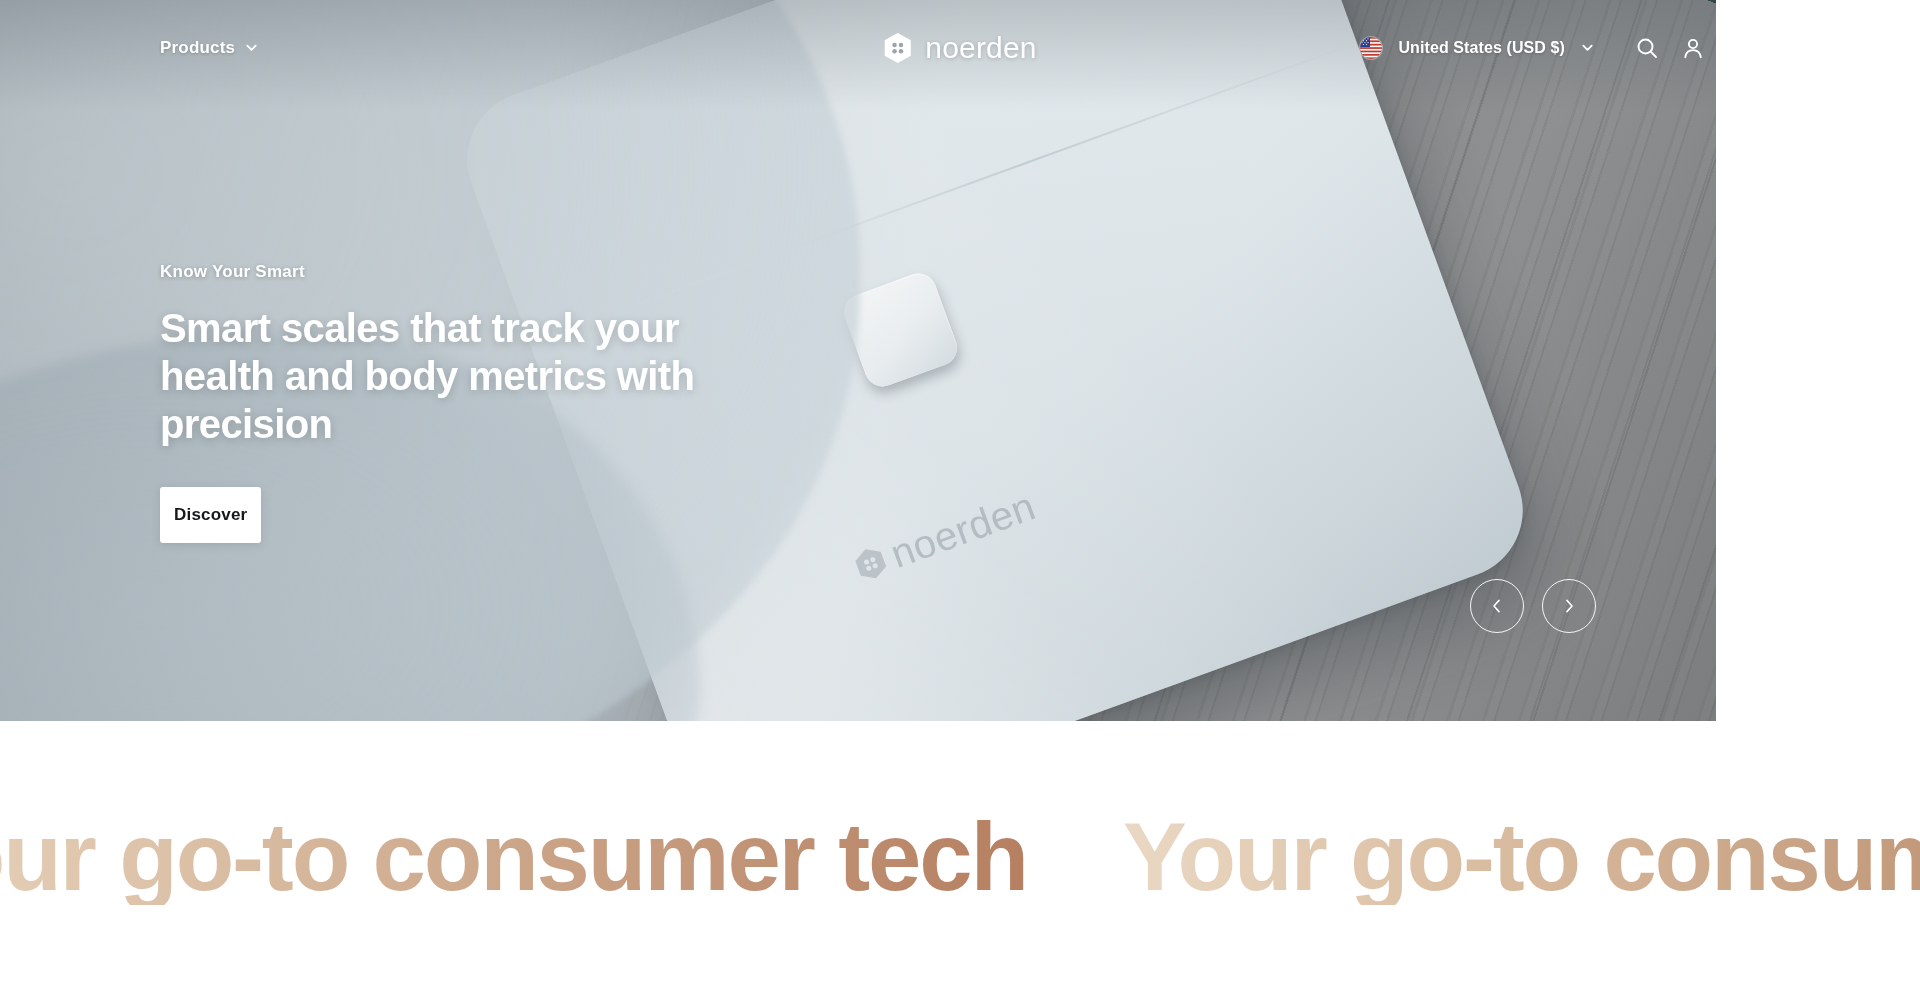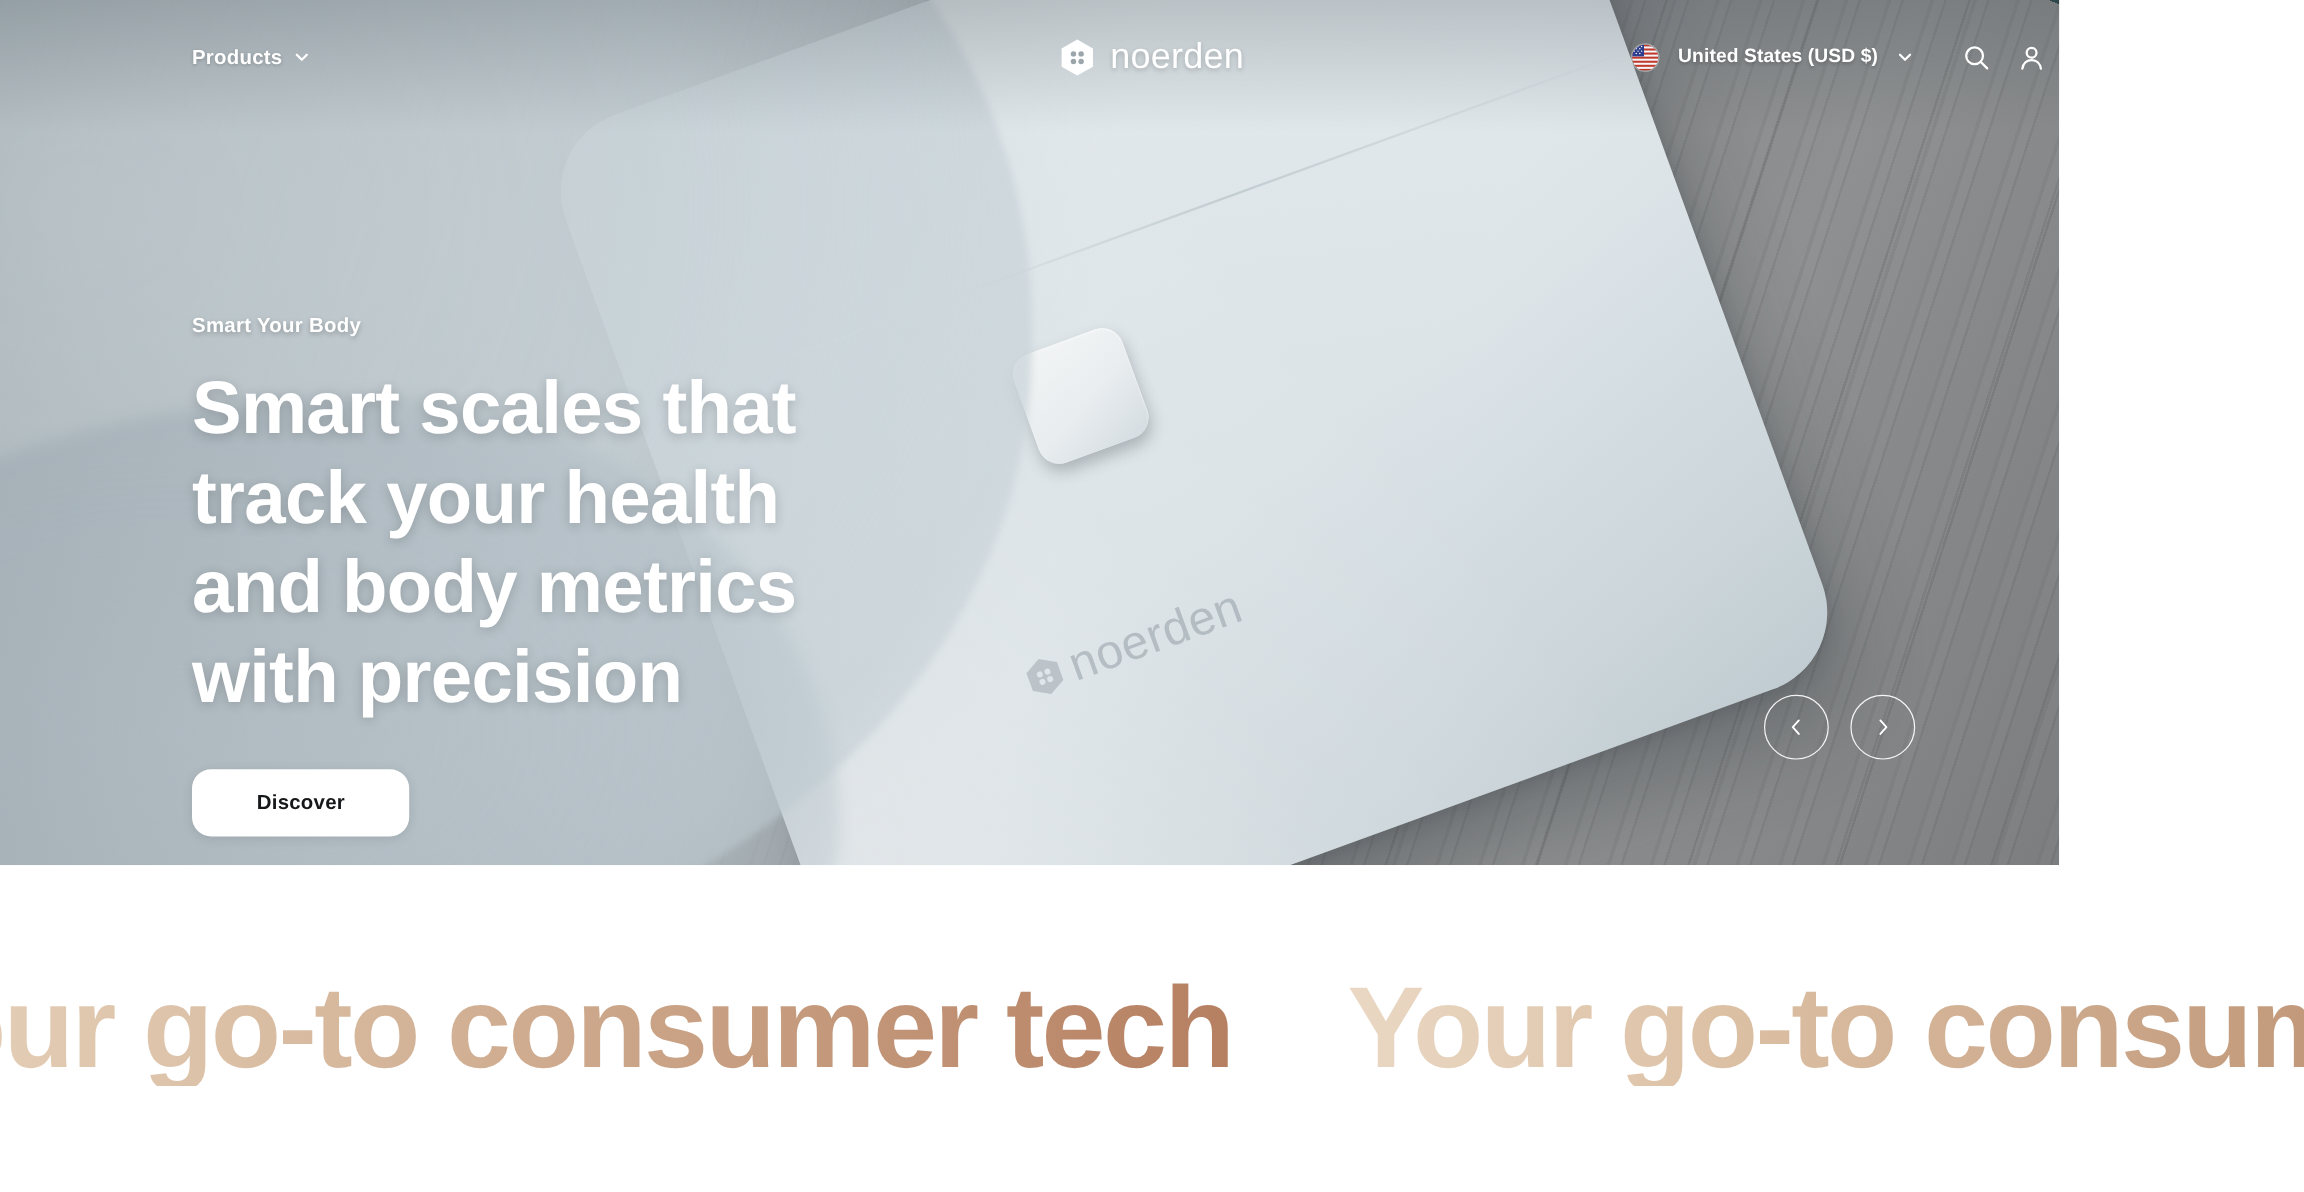--- a/index.html
+++ b/index.html
@@ -82,24 +82,24 @@
   .flag{width:22px;height:22px;border-radius:50%;display:block;box-shadow:0 0 0 1px rgba(255,255,255,.35);}
   .locale-label{color:#fff;font-size:16px;font-weight:700;letter-spacing:.1px;
     text-shadow:0 1px 3px rgba(0,0,0,.22);}
   .icon-btn{width:46px;height:46px;display:flex;align-items:center;justify-content:center;cursor:pointer;}
   .icon-btn svg{display:block;}
 
   
   .hero-content{position:absolute;left:160px;top:262px;width:720px;z-index:30;}
   .eyebrow{color:#ffffff;font-size:17px;font-weight:700;letter-spacing:.25px;
     text-shadow:0 1px 4px rgba(0,0,0,.25);margin-bottom:22px;}
-  .hero-title{color:#ffffff;font-size:62px;line-height:1.205;font-weight:700;
+  .hero-title{color:#ffffff;font-size:40px;line-height:1.205;font-weight:700;
     letter-spacing:-0.6px;text-shadow:0 2px 10px rgba(0,0,0,.18);margin-bottom:38px;max-width:580px;}
   .btn-discover{display:inline-flex;align-items:center;justify-content:center;
-    height:56px;padding:0 54px;background:#ffffff;color:#16181a;border:none;border-radius:16px;
+    height:56px;padding:0 14px;background:#ffffff;color:#16181a;border:none;border-radius:3px;
     font-size:17px;font-weight:700;letter-spacing:.2px;cursor:pointer;
     font-family:"Liberation Sans","DejaVu Sans",sans-serif;
     box-shadow:0 2px 10px rgba(0,0,0,.10);}
 
   
   .carousel-ctrls{position:absolute;right:120px;bottom:88px;display:flex;gap:18px;z-index:30;}
   .circ-btn{width:54px;height:54px;border-radius:50%;border:1.5px solid rgba(255,255,255,.92);
     background:transparent;display:flex;align-items:center;justify-content:center;cursor:pointer;}
   .circ-btn svg{display:block;}
 
@@ -225,21 +225,21 @@
           <svg width="24" height="24" viewBox="0 0 24 24">
             <path d="M3.6 8.2 L20.4 8.2 L18.4 20.4 L5.6 20.4 Z" fill="none" stroke="#ffffff" stroke-width="1.9" stroke-linejoin="round"></path>
             <path d="M12 8.2 L12 4.1" fill="none" stroke="#ffffff" stroke-width="1.9" stroke-linecap="round"></path>
           </svg>
         </div>
 
       </div>
     </header>
 
     <div class="hero-content">
-      <div class="eyebrow">Smart Your Body</div>
+      <div class="eyebrow">Know Your Smart</div>
       <h1 class="hero-title">Smart scales that track your health and body metrics with precision</h1>
       <button class="btn-discover">Discover</button>
     </div>
 
     <div class="carousel-ctrls">
       <div class="circ-btn">
         <svg width="16" height="16" viewBox="0 0 16 16">
           <path d="M10 2.4 L5 8 L10 13.6" fill="none" stroke="#ffffff" stroke-width="1.6" stroke-linecap="round" stroke-linejoin="round"></path>
         </svg>
       </div>

